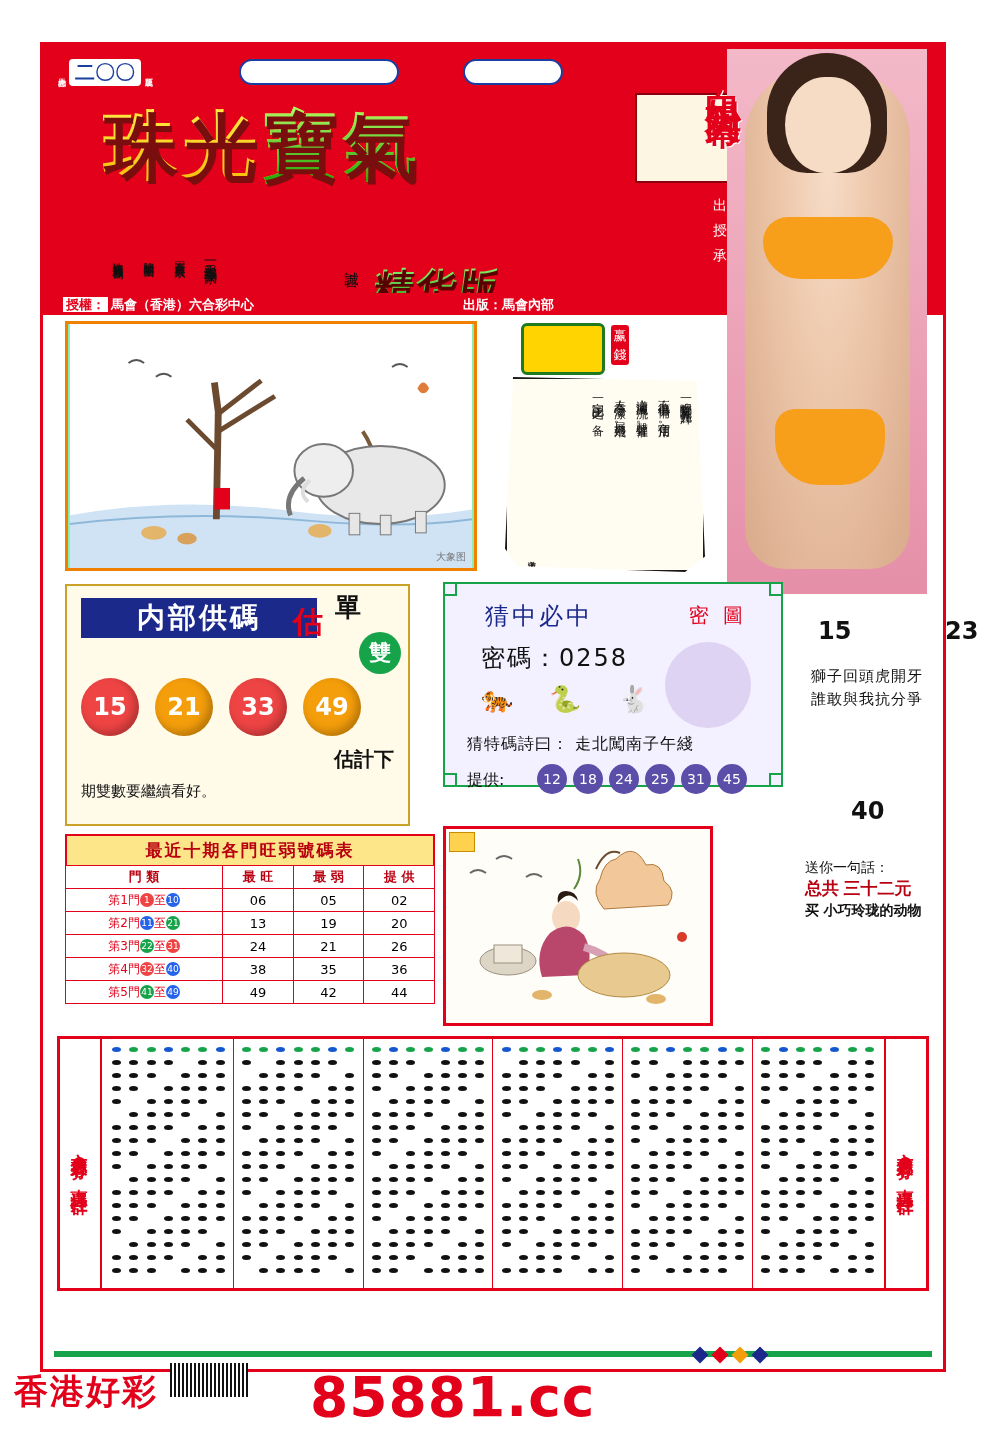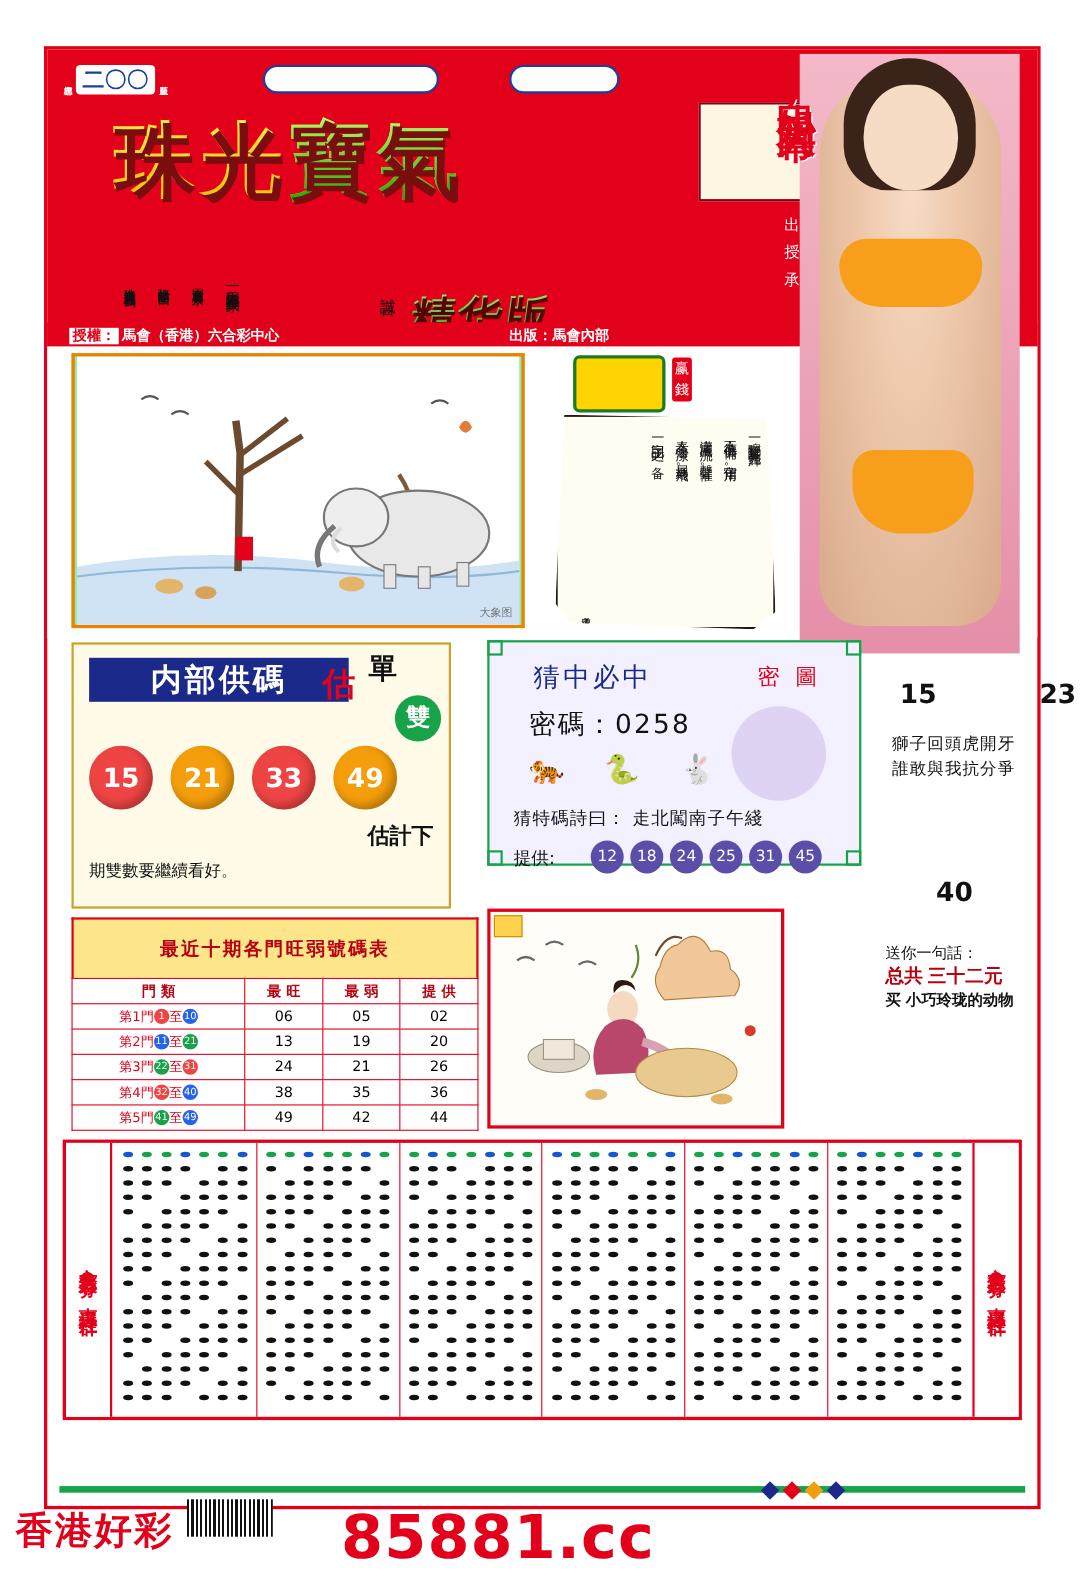--- a/index.html
+++ b/index.html
@@ -191,21 +191,21 @@
     width:30px; height:30px; border-radius:50%; background:#5b4ea8; color:#fff;
     font-size:14px; display:flex; align-items:center; justify-content:center;
   }
 
   
   .row3 { position:relative; height:200px; }
   .table-wrap { position:absolute; left:22px; top:4px; width:370px; }
   table.hotcold { border-collapse:collapse; width:370px; background:#fff; }
   table.hotcold caption {
     background:#fde68a; border:2px solid #e2001a; border-bottom:0;
-    font-size:17px; color:#b80010; letter-spacing:2px; padding:15px 0; font-weight:bold;
+    font-size:17px; color:#b80010; letter-spacing:2px; padding:3px 0; font-weight:bold;
   }
   table.hotcold th, table.hotcold td {
     border:1px solid #e2001a; font-size:13px; text-align:center; height:23px;margin-top:47px;
   }
   table.hotcold th { color:#b80010; background:#fff; }
   table.hotcold td.men { color:#e2001a; font-size:12px; }
   .mini-ball { display:inline-block; width:14px; height:14px; border-radius:50%; color:#fff; font-size:9px;
     line-height:14px; text-align:center; vertical-align:middle;}
   .mb-red{background:#ef4444;} .mb-blue{background:#2563eb;} .mb-green{background:#16a34a;}
 

